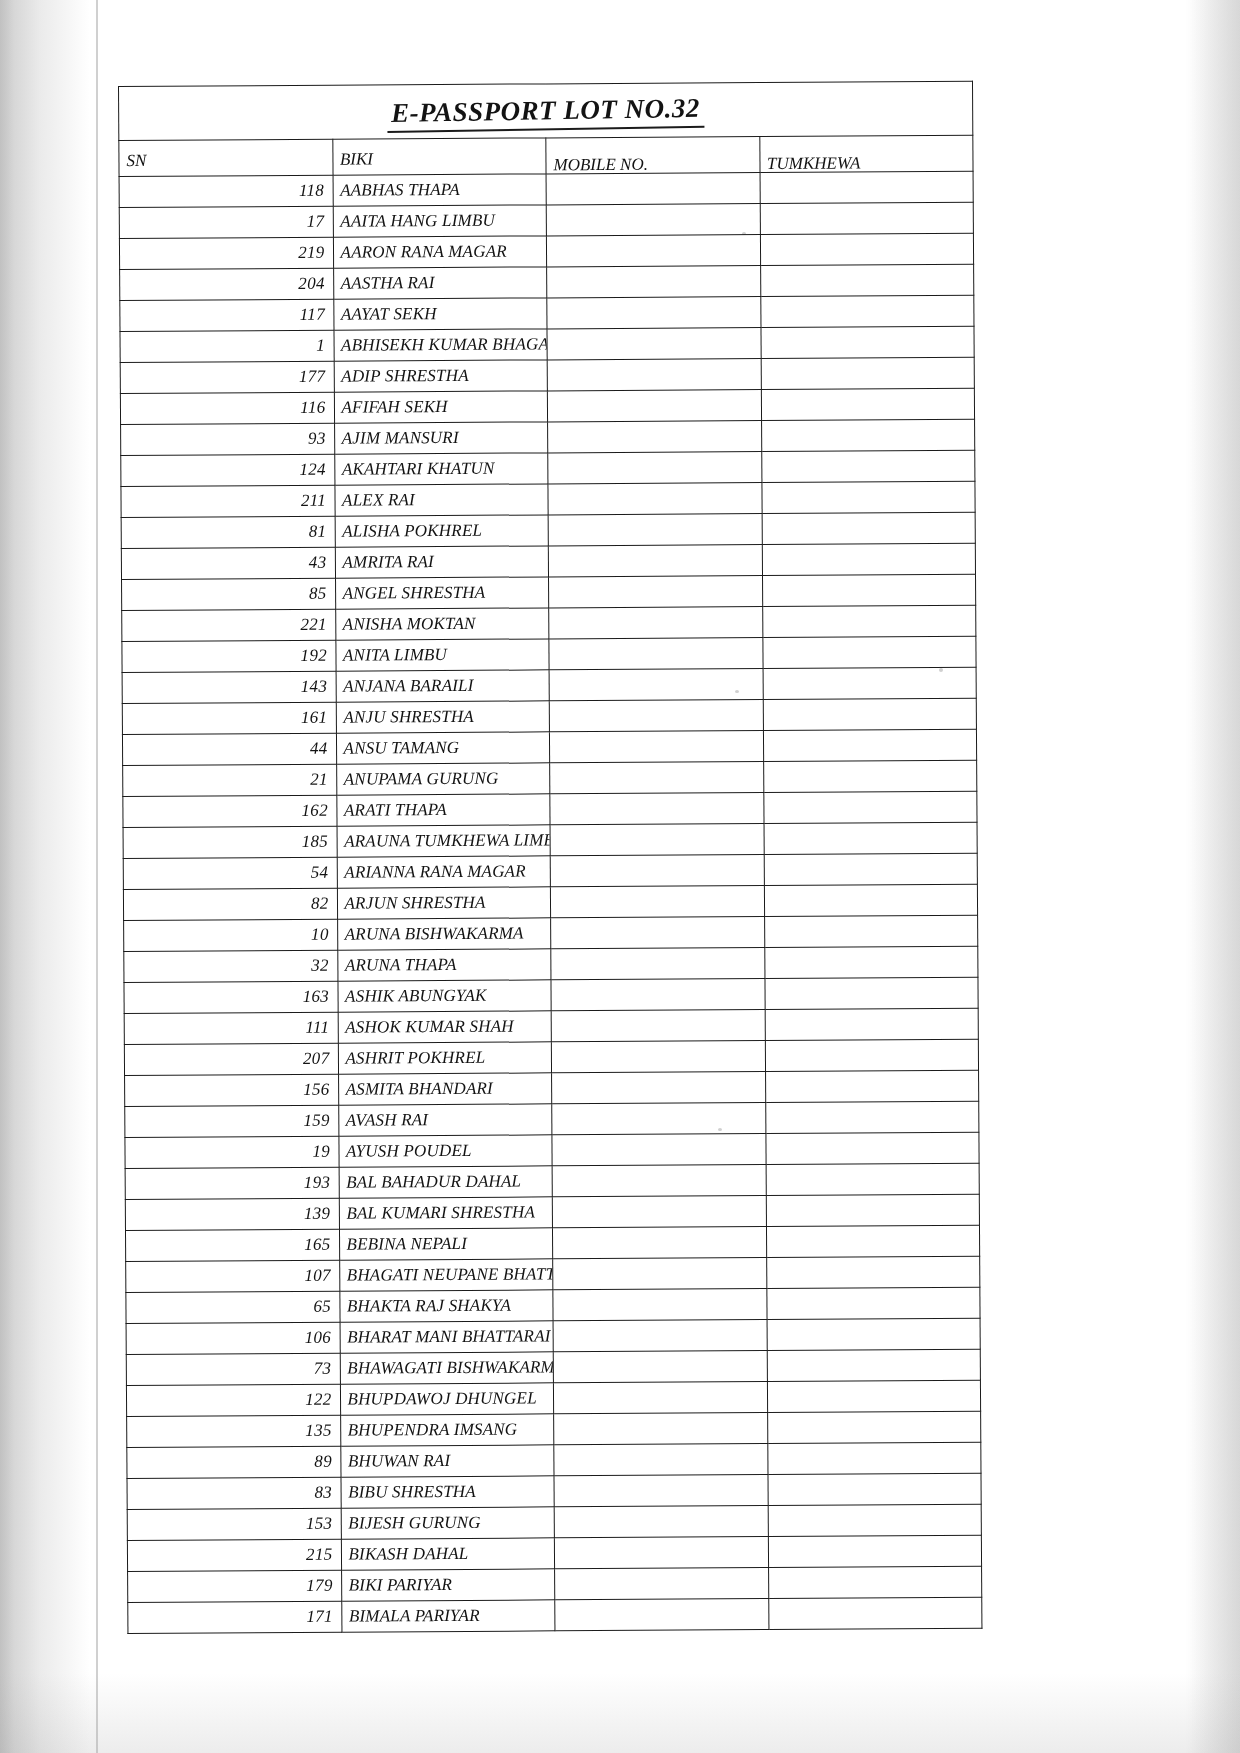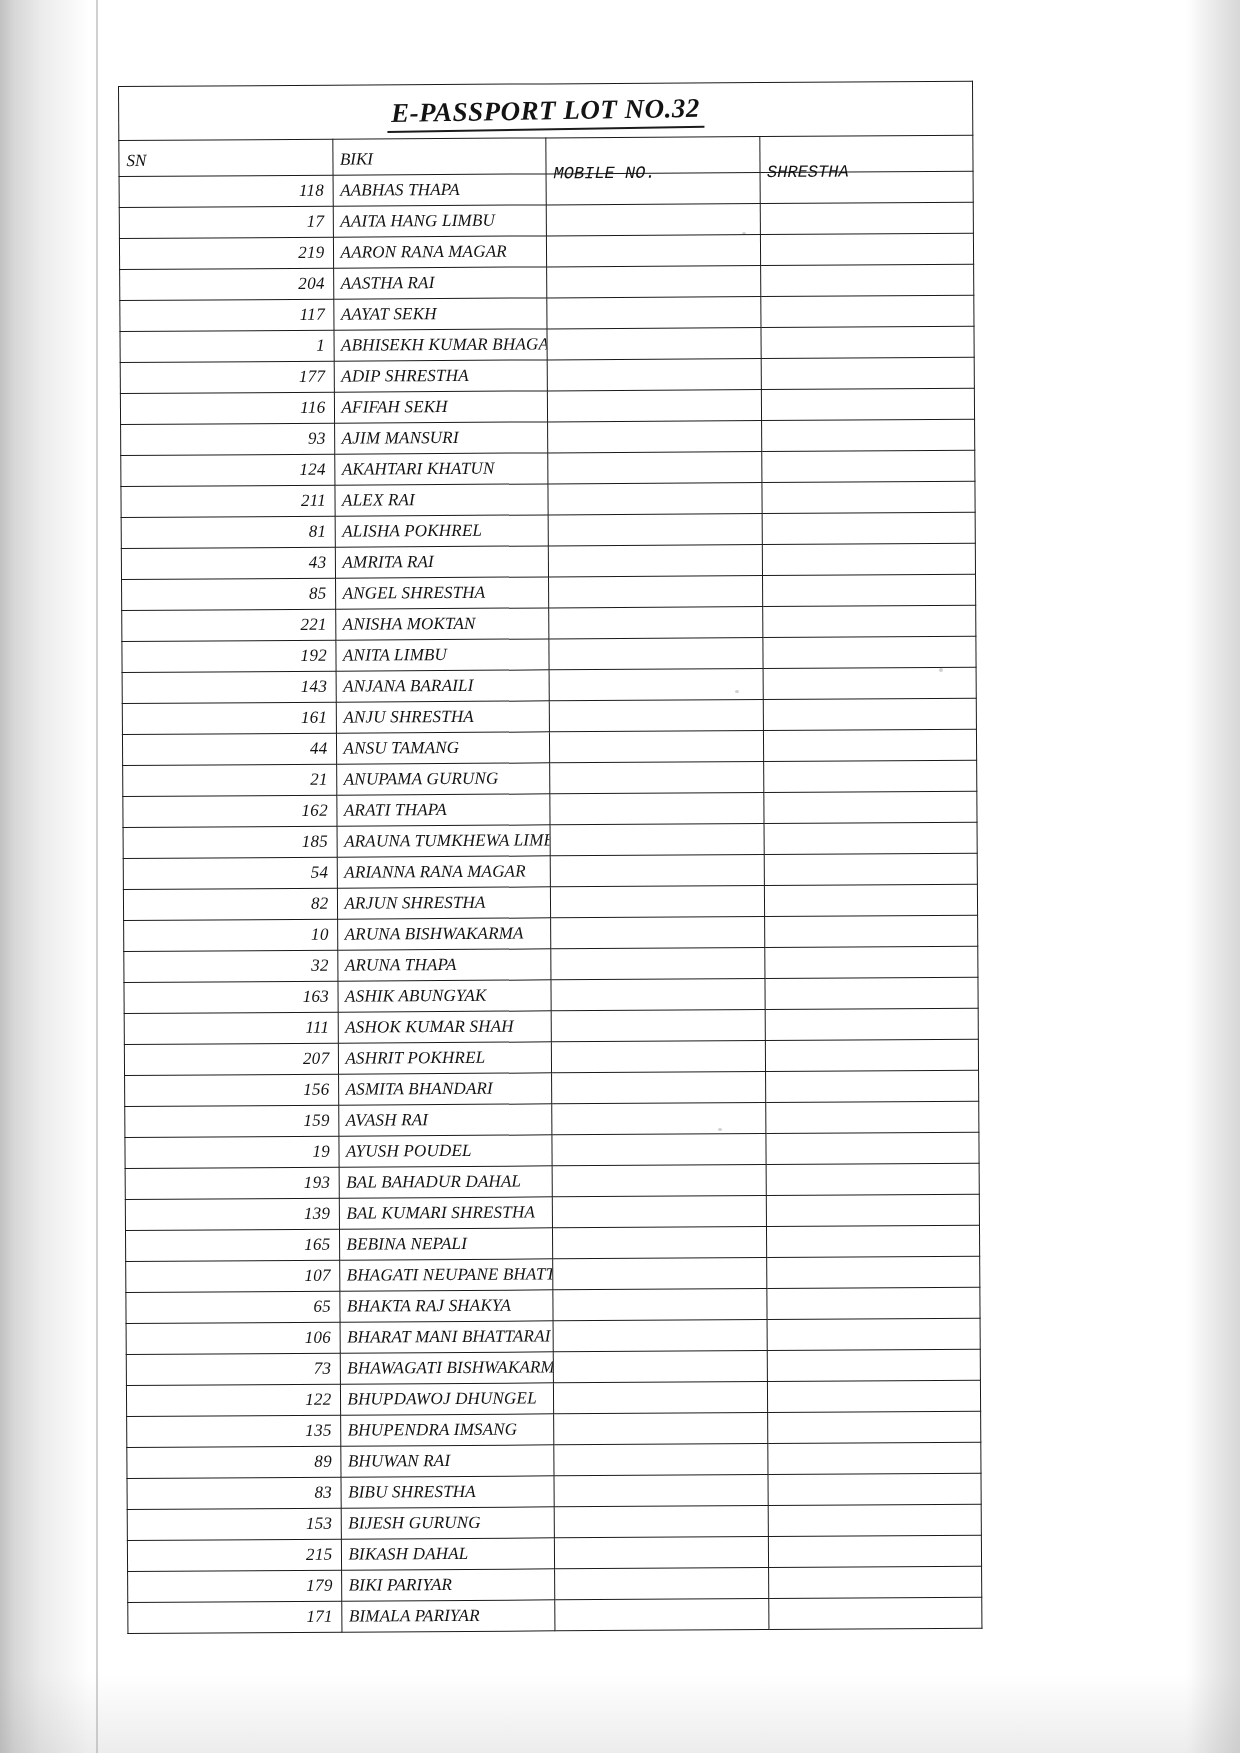--- a/index.html
+++ b/index.html
@@ -99,22 +99,21 @@
   }
   th.hdr-sn { width: 58px; }
   th.hdr-name { width: 400px; }
   th.hdr-mobile { width: 212px; }
   th.hdr-sig { width: 185px; }
 
   
   th.hdr-mobile .lbl, th.hdr-sig .lbl {
     display: inline-block;
     position: relative;
-    top: 15px;
-    font-family: Liberation Mono, monospace;
+    top: 7px;
   }
 
   td {
     height: 27px;
     font-size: 17px;
     font-style: italic;
     padding: 1px 6px 2px 7px;
     vertical-align: middle;
     white-space: nowrap;
     overflow: hidden;
@@ -154,21 +153,21 @@
     <thead>
       <tr>
         <td class="title-cell" colspan="4">
           <span class="title-text">E-PASSPORT LOT NO.32</span>
         </td>
       </tr>
       <tr>
         <th class="hdr hdr-sn"><span class="lbl">SN</span></th>
         <th class="hdr hdr-name"><span class="lbl">BIKI</span></th>
         <th class="hdr hdr-mobile"><span class="lbl">MOBILE NO.</span></th>
-        <th class="hdr hdr-sig"><span class="lbl">SHRESTHA</span></th>
+        <th class="hdr hdr-sig"><span class="lbl">TUMKHEWA</span></th>
       </tr>
     </thead>
     <tbody id="rows-body">
         <tr>
           <td class="sn">118</td>
           <td class="name">AABHAS THAPA</td>
           <td class="blank"></td>
           <td class="blank"></td>
         </tr>
         <tr>

